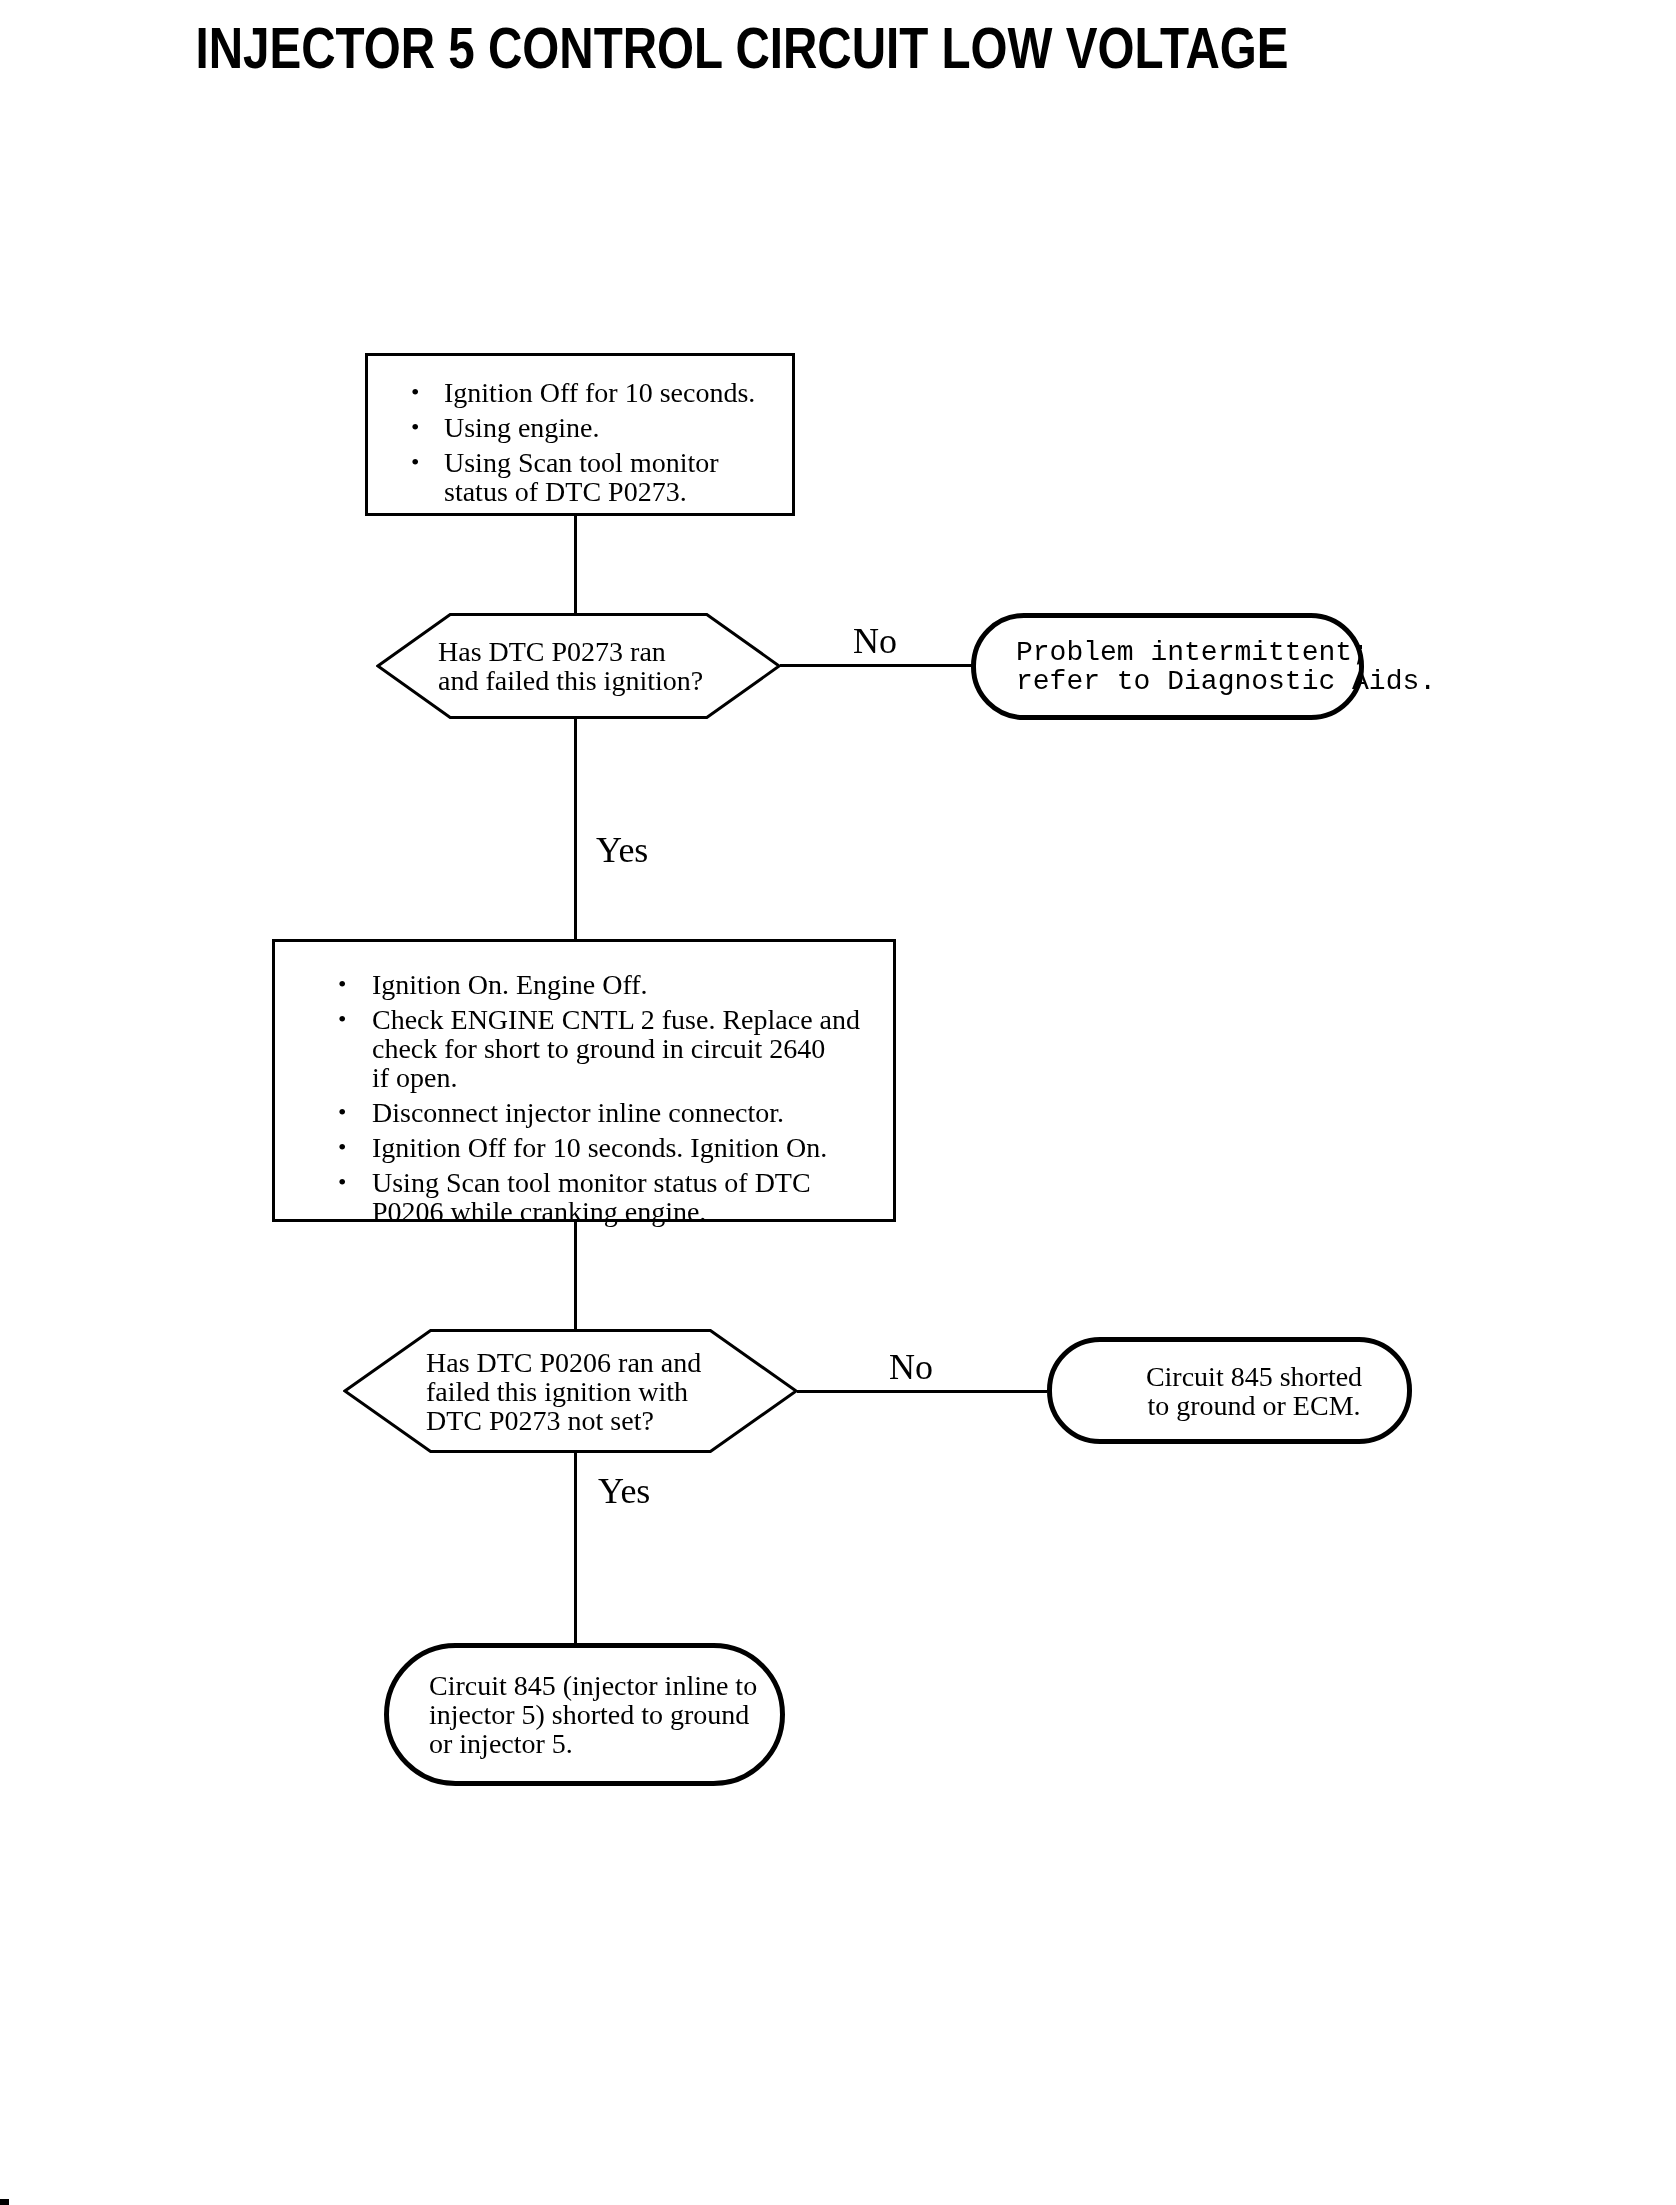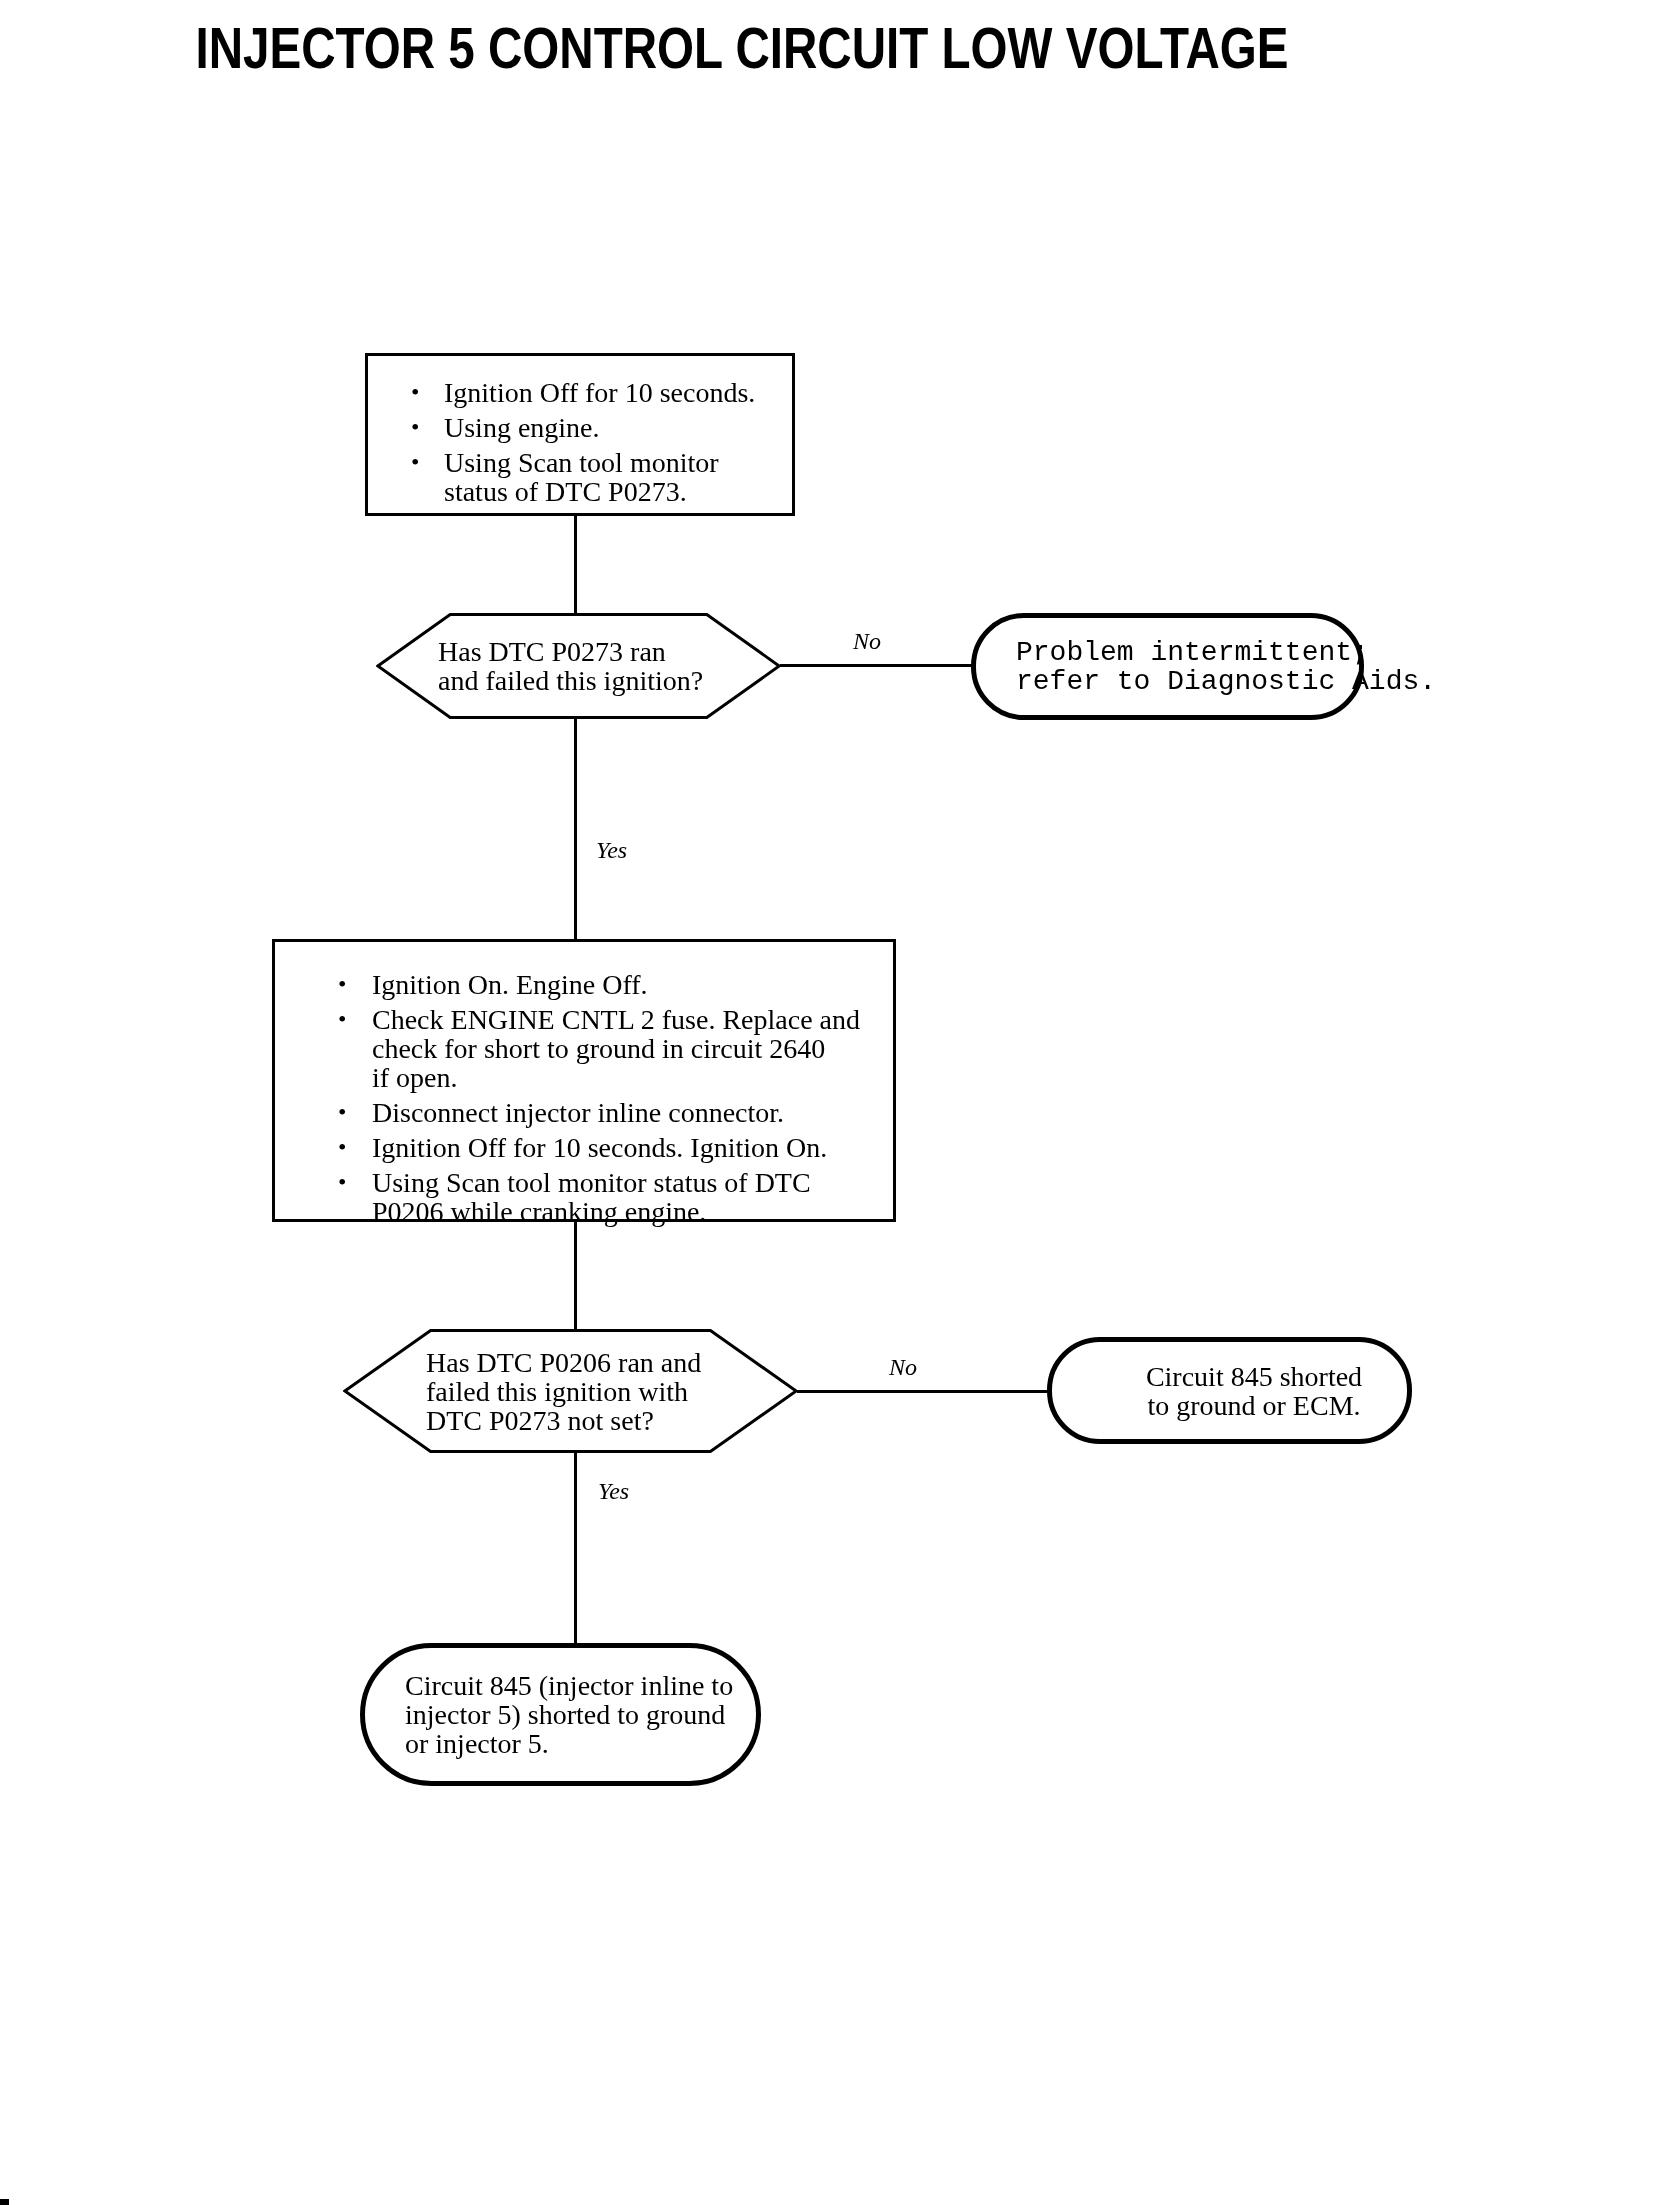--- a/index.html
+++ b/index.html
@@ -60,23 +60,22 @@
     display:flex;flex-direction:column;justify-content:center;
   }
   #terminal1{border-radius:53px;padding-left:40px;}
   #terminal2{border-radius:53px;padding-left:49px;}
   #terminal3{border-radius:72px;padding-left:40px;}
   
   .edge{position:absolute;background:#000;}
   
   .branch-label{
     position:absolute;
-    font-size:24px;line-height:29px;
+    font-size:36px;line-height:29px;
     white-space:nowrap;
-    font-style:italic;
   }
   
   .speck{position:absolute;background:#000;}
 </style>
 </head>
 <body>
 
 <div id="page">
 
   <div class="title">INJECTOR 5 CONTROL CIRCUIT LOW VOLTAGE</div>
@@ -183,21 +182,21 @@
   <div class="branch-label" style="left:889px;top:1353px;">No</div>
 
   <div id="terminal2" class="pill node-text" style="left:1047px;top:1337px;width:365px;height:107px;text-align:center;">
     <span class="line">Circuit 845 shorted</span>
     <span class="line">to ground or ECM.</span>
   </div>
 
   <div class="edge" style="left:574px;top:1453px;width:3px;height:191px;"></div>
   <div class="branch-label" style="left:598px;top:1477px;">Yes</div>
 
-  <div id="terminal3" class="pill node-text" style="left:360px;top:1643px;width:401px;height:143px;">
+  <div id="terminal3" class="pill node-text" style="left:384px;top:1643px;width:401px;height:143px;">
     <span class="line">Circuit 845 (injector inline to</span>
     <span class="line">injector 5) shorted to ground</span>
     <span class="line">or injector 5.</span>
   </div>
 
   <div class="speck" style="left:0px;top:2199px;width:8.5px;height:5.5px;"></div>
 
 </div>
 
 

